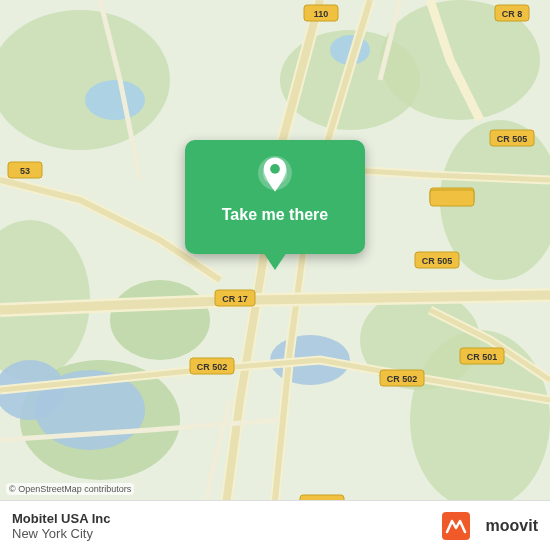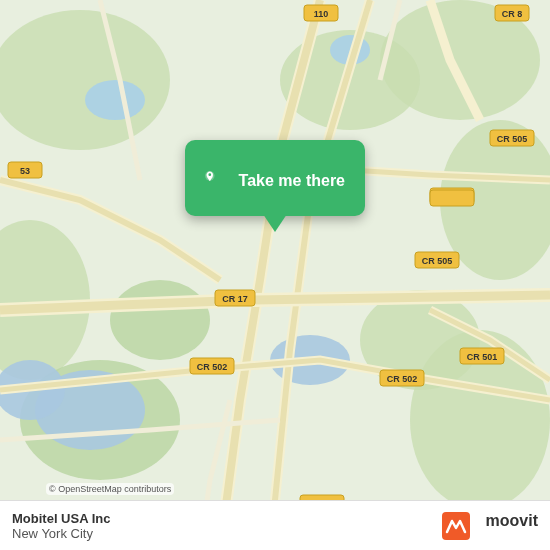--- a/index.html
+++ b/index.html
@@ -54,20 +54,21 @@
       color: #333;
     }
 
     #location-city {
       font-size: 13px;
       color: #555;
     }
 
     #moovit-logo {
       display: flex;
+      align-items: center;
       gap: 16px;
     }
 
     #moovit-icon {
       width: 28px;
       height: 28px;
     }
 
     #moovit-text {
       font-size: 16px;
@@ -79,38 +80,37 @@
     #osm-attribution {
       position: absolute;
       bottom: 55px;
       left: 6px;
       font-size: 9px;
       color: #555;
       background: rgba(255,255,255,0.7);
       padding: 1px 3px;
       border-radius: 4px;
       z-index: 10;
-      margin-left: 40px;
     }
 
     
     #popup-card {
       position: absolute;
       top: 140px;
       left: 50%;
       transform: translateX(-50%);
       background: #3ab56a;
       border-radius: 10px;
       width: 180px;
       display: flex;
+      flex-direction: column;
       align-items: center;
-      padding: 16px 20px 10px;
+      padding: 16px 20px 30px;
       z-index: 20;
       box-shadow: 0 4px 12px rgba(0,0,0,0.3);
-      gap: 24px;
     }
 
     #popup-card::after {
       content: '';
       position: absolute;
       bottom: -16px;
       left: 50%;
       transform: translateX(-50%);
       width: 0;
       height: 0;

